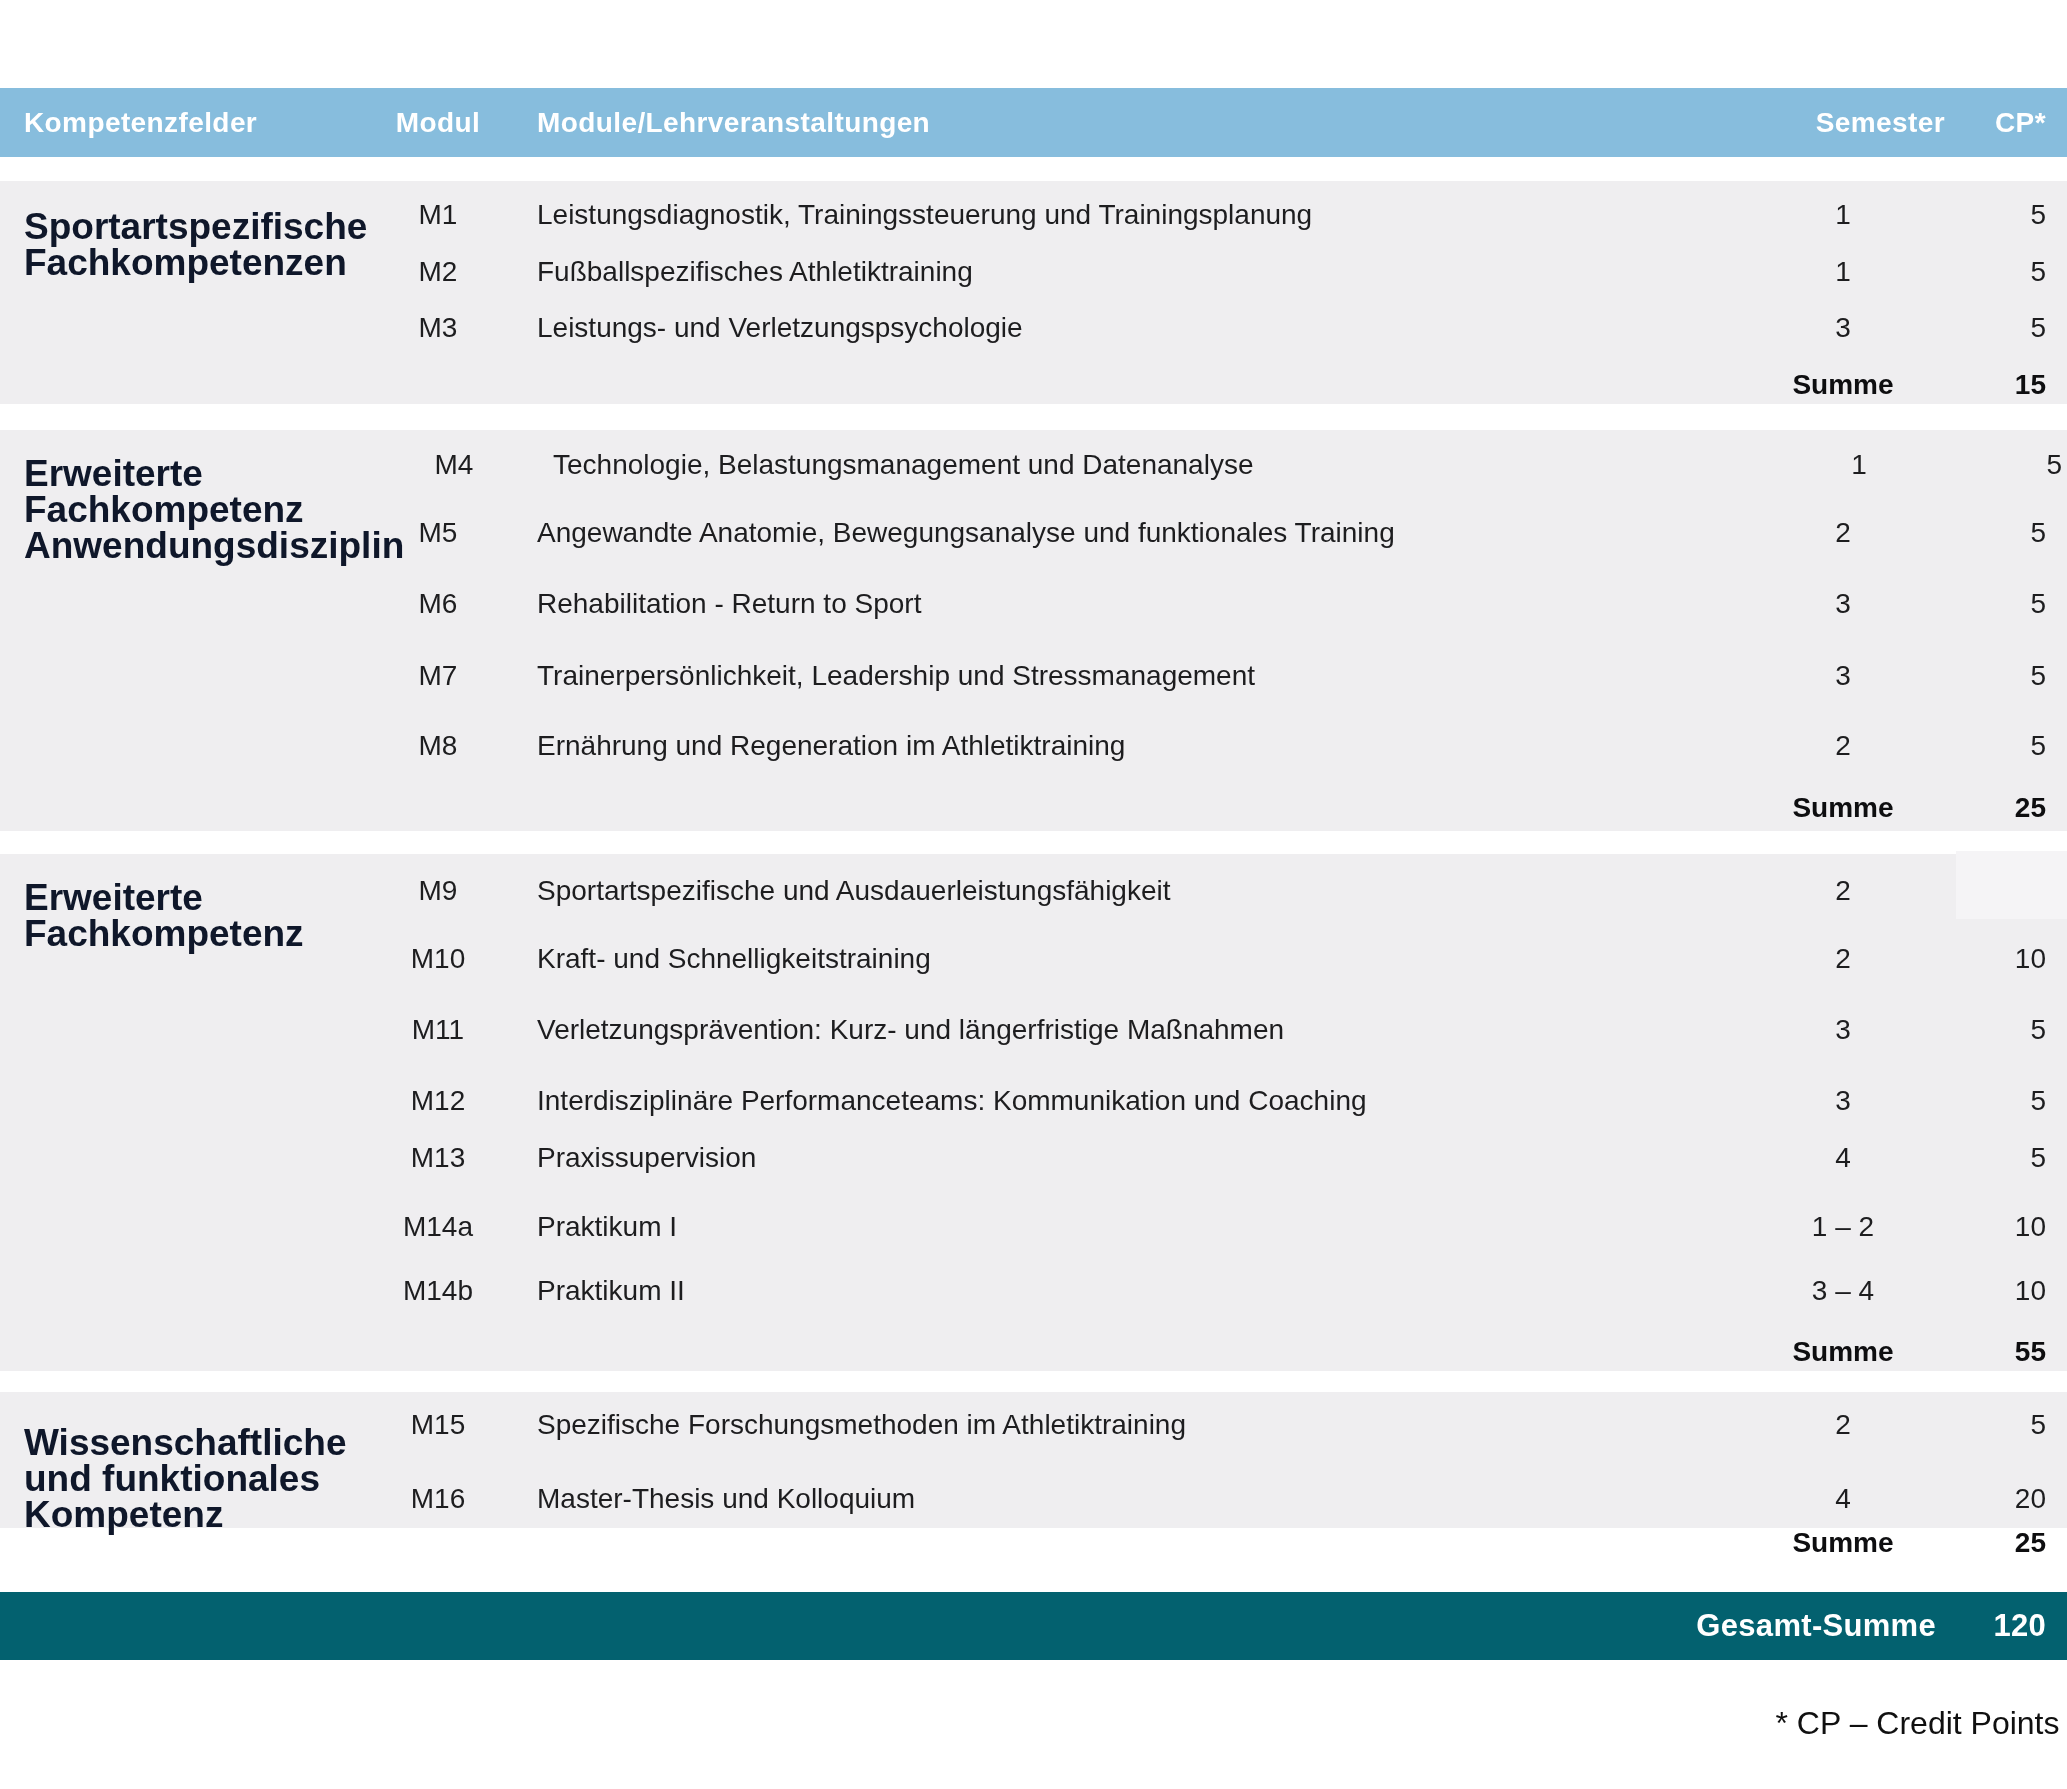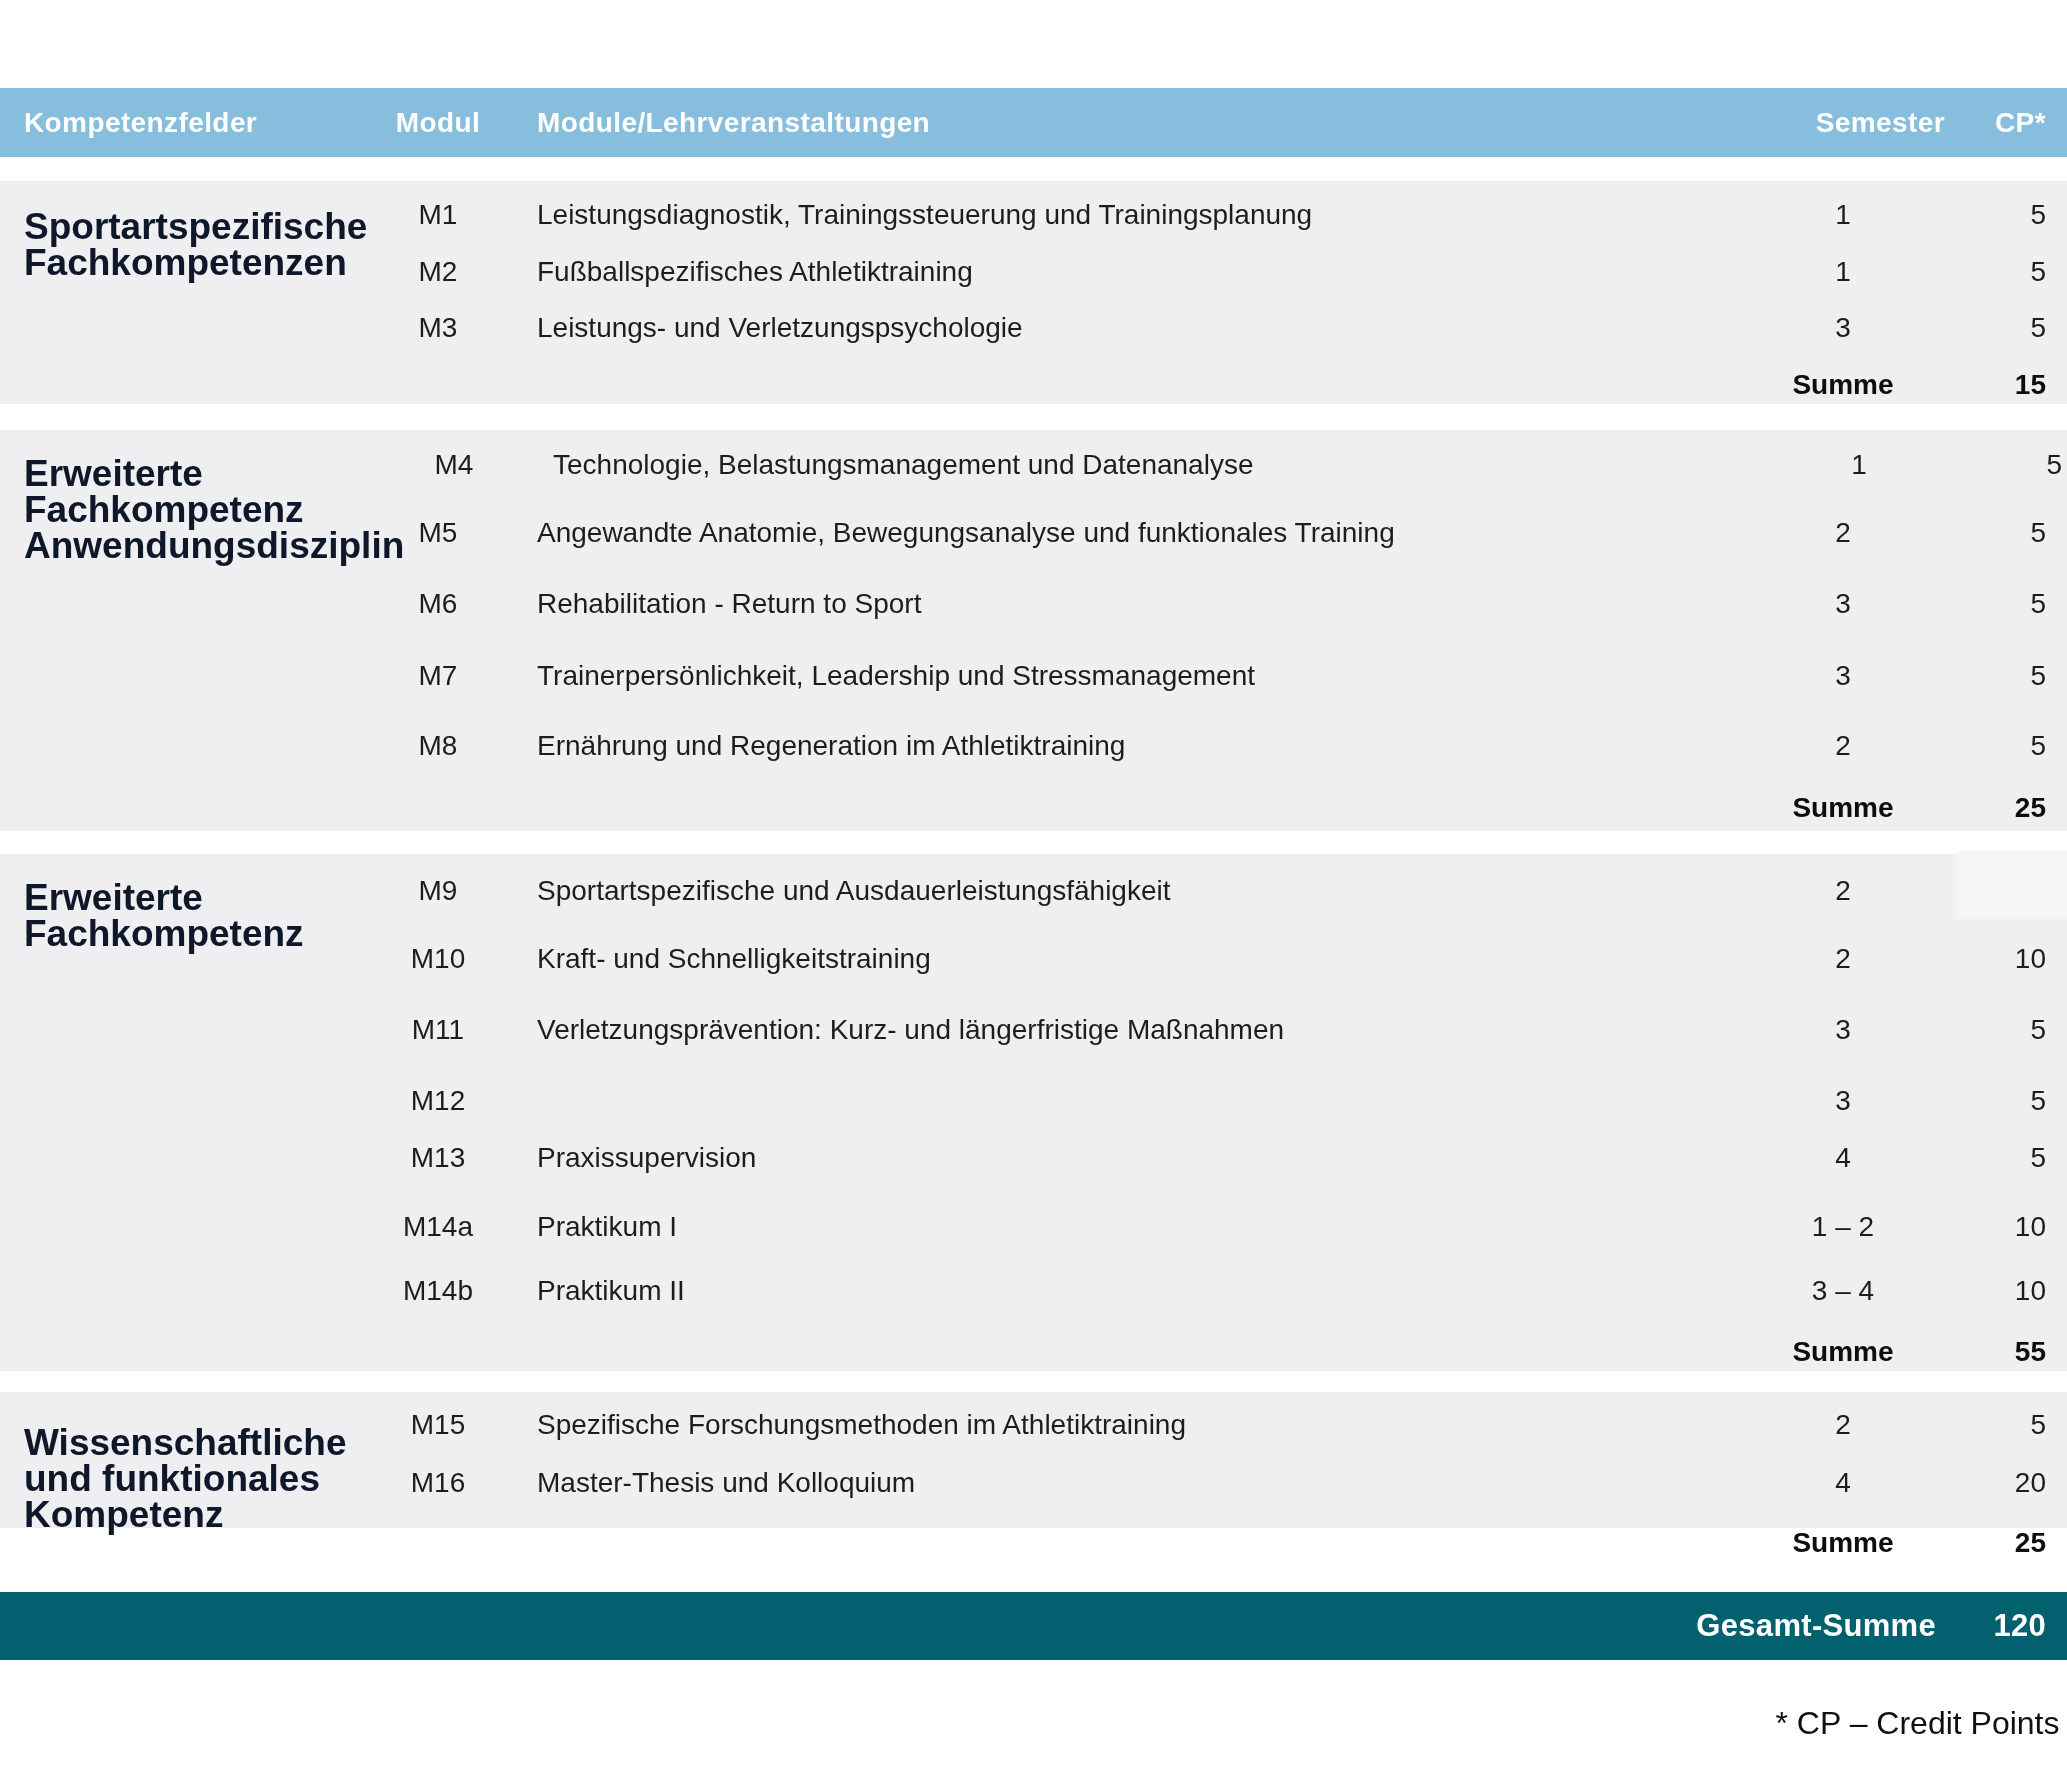--- a/index.html
+++ b/index.html
@@ -163,20 +163,21 @@
           <span class="cp">10</span>
         </div>
         <div class="mrow" style="top: 147px;">
           <span class="modul">M11</span>
           <span class="title">Verletzungsprävention: Kurz- und längerfristige Maßnahmen</span>
           <span class="sem">3</span>
           <span class="cp">5</span>
         </div>
         <div class="mrow" style="top: 218px;">
           <span class="modul">M12</span>
+          <span class="title">Interdisziplinäre Performanceteams: Kommunikation und Coaching</span>
           <span class="sem">3</span>
           <span class="cp">5</span>
         </div>
         <div class="mrow" style="top: 275px;">
           <span class="modul">M13</span>
           <span class="title">Praxissupervision</span>
           <span class="sem">4</span>
           <span class="cp">5</span>
         </div>
         <div class="mrow" style="top: 344px;">
@@ -201,21 +202,21 @@
           <div>Wissenschaftliche</div>
           <div>und funktionales</div>
           <div>Kompetenz</div>
         </div>
         <div class="mrow" style="top: 3.8px;">
           <span class="modul">M15</span>
           <span class="title">Spezifische Forschungsmethoden im Athletiktraining</span>
           <span class="sem">2</span>
           <span class="cp">5</span>
         </div>
-        <div class="mrow" style="top: 62px;">
+        <div class="mrow" style="top: 78px;">
           <span class="modul">M16</span>
           <span class="title">Master-Thesis und Kolloquium</span>
           <span class="sem">4</span>
           <span class="cp">20</span>
         </div>
         <div class="sumrow" style="top: 122px;">
           <span class="sum-label">Summe</span>
           <span class="sum-value">25</span>
         </div>
       </div>

